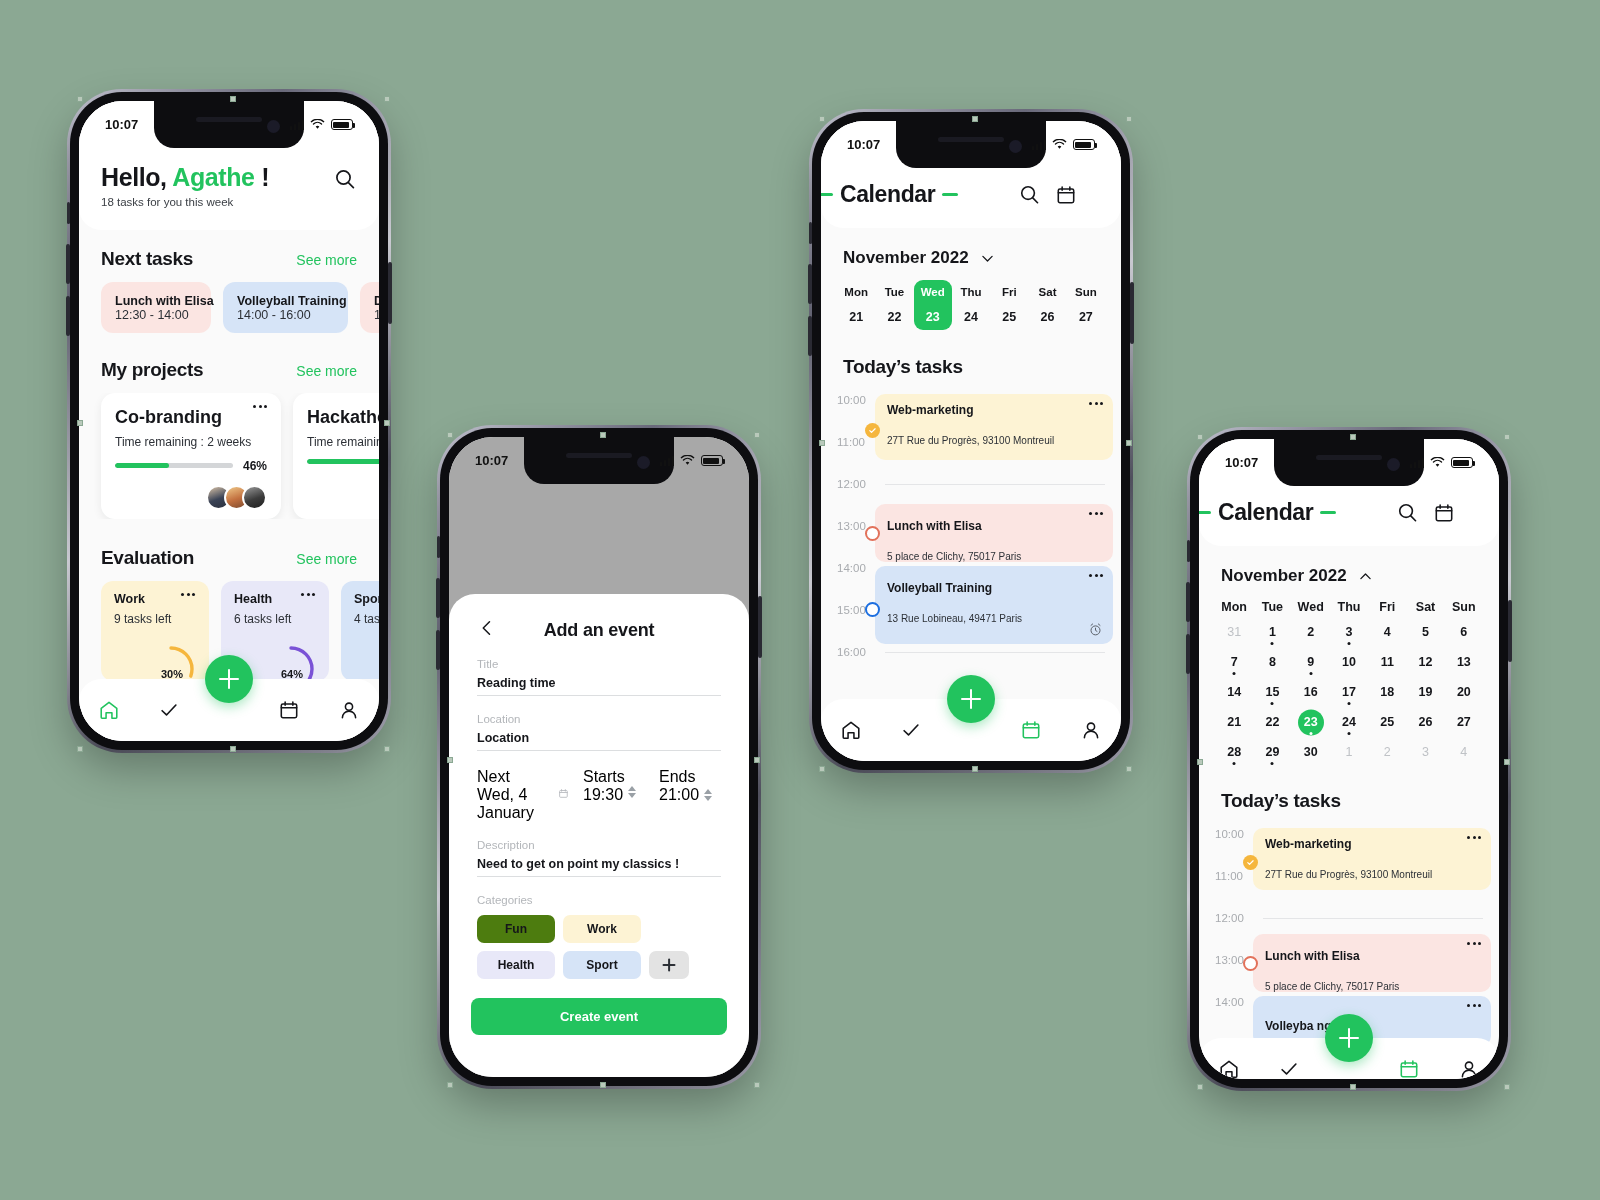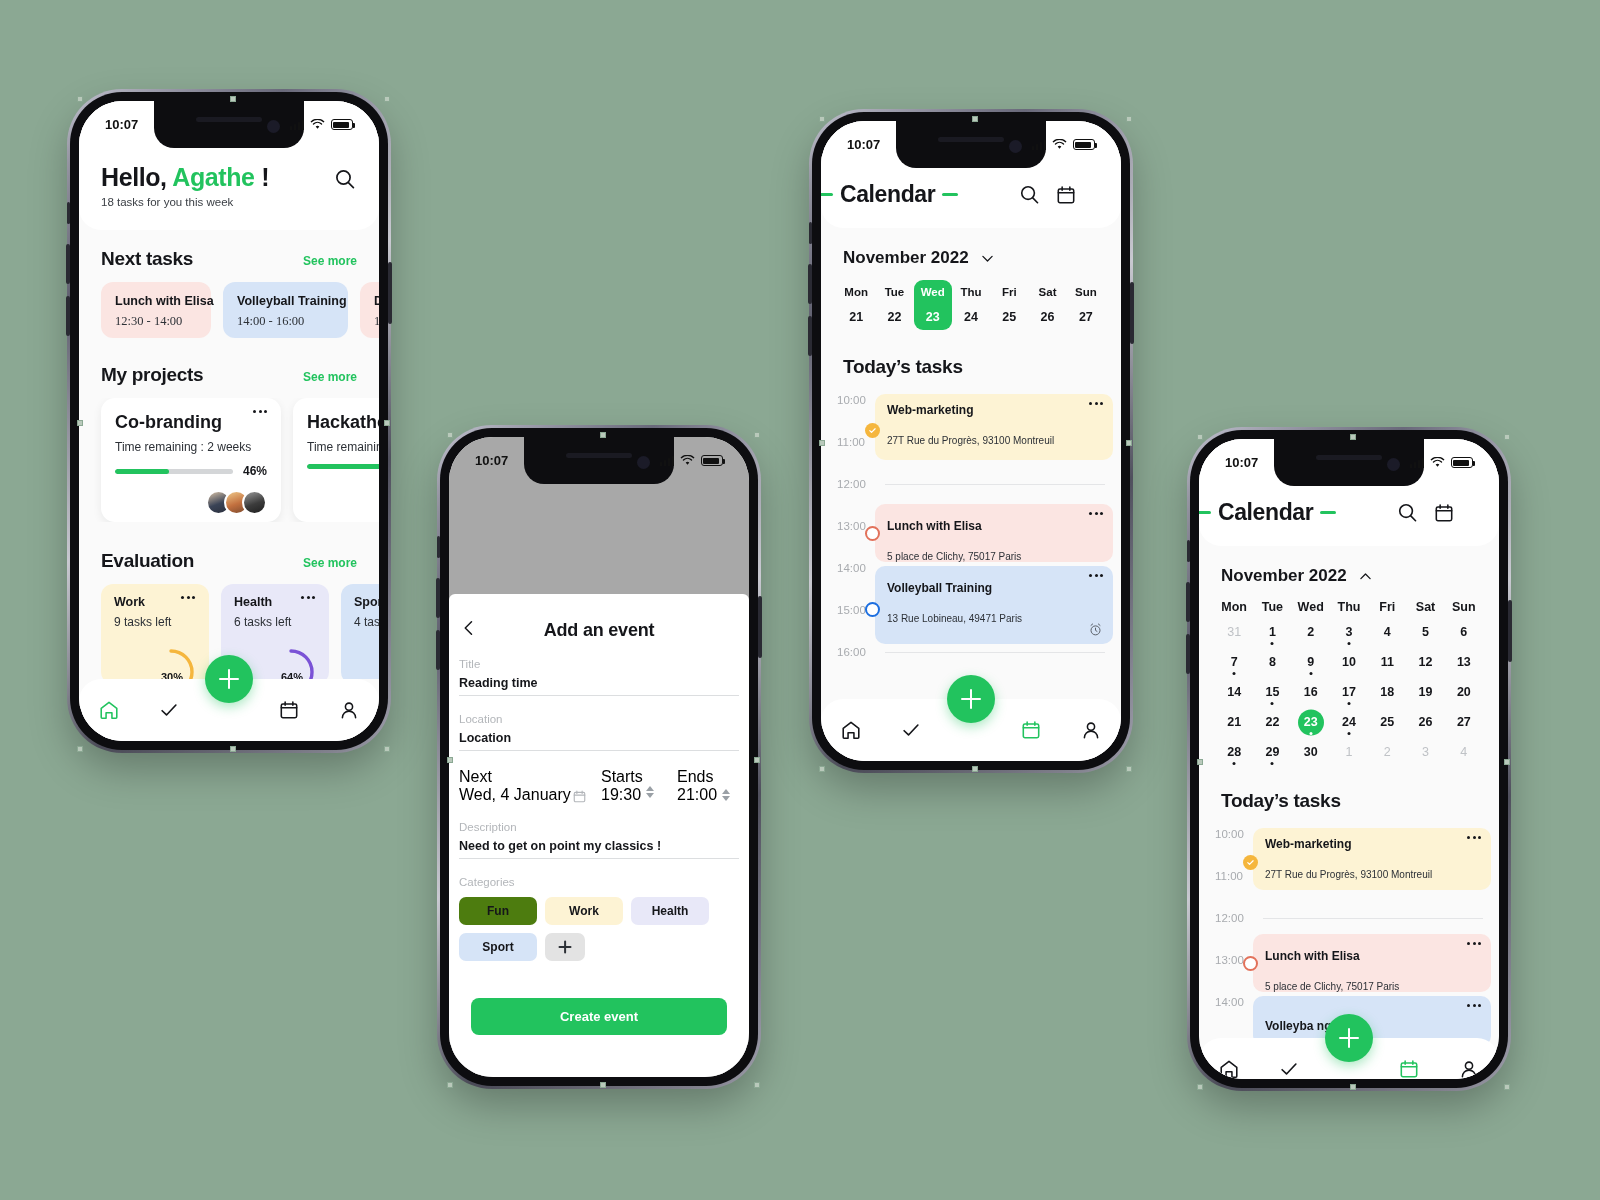--- a/index.html
+++ b/index.html
@@ -92,28 +92,28 @@
     border-bottom-left-radius: 22px; border-bottom-right-radius: 22px;
     flex: 0 0 auto;
   }
   .greet { font-size: 25px; font-weight: 700; color: #15161a; letter-spacing: -.4px; }
   .greet .nm { color: #22C35E; }
   .sub { font-size: 11.5px; color: #3c4046; margin-top: 4px; }
 
   .icon-btn { cursor: pointer; }
 
   .sect-title { font-size: 19px; font-weight: 700; color: #15161a; letter-spacing: -.3px; }
-  .seemore { font-size: 12px; color: #22C35E; font-weight: 700; }
+  .seemore { font-size: 14px; color: #22C35E; font-weight: 400; }
   .sect-head { display: flex; align-items: baseline; justify-content: space-between; padding: 0 22px; }
 
   .hscroll { display: flex; gap: 12px; padding: 0 22px; overflow: hidden; }
 
   .task-card { border-radius: 12px; padding: 12px 14px; flex: 0 0 auto; }
   .task-card .t { font-size: 12.5px; font-weight: 700; color: #15161a; white-space: nowrap; }
-  .task-card .h { font-size: 12.5px; color: #2c3036; margin-top: 6px; white-space: nowrap; font-family: Liberation Serif, serif; }
+  .task-card .h { font-size: 12.5px; color: #2c3036; margin-top: 0; white-space: nowrap; }
 
   .proj-card {
     background: #fff; border-radius: 14px; padding: 14px 14px 12px;
     box-shadow: 0 3px 10px rgba(20,30,25,.07);
     flex: 0 0 auto; position: relative;
   }
   .proj-card .pt { font-size: 18px; font-weight: 700; color: #15161a; }
   .proj-card .pr { font-size: 12px; color: #2c3036; margin-top: 7px; white-space: nowrap; }
   .dots3 { position: absolute; top: 12px; right: 14px; display: flex; gap: 2.5px; }
   .dots3 i { width: 3px; height: 3px; border-radius: 50%; background: #15161a; display: block; }
@@ -193,21 +193,21 @@
   
   .dim { position: absolute; inset: 0; background: #a8a8a8; z-index: 5; }
   .dim .blurtxt {
     position: absolute; top: 28%; left: 24px; font-size: 25px; font-weight: 700;
     color: rgba(60,60,60,.55); filter: blur(5px);
   }
   .dim .blurtxt em { color: rgba(34,150,80,.75); font-style: normal; }
   .sheet {
     position: absolute; left: 0; right: 0; bottom: 0; top: 24.5%;
     background: #fff; border-top-left-radius: 26px; border-top-right-radius: 26px;
-    z-index: 10; padding: 0 10px; border-radius: 6px;
+    z-index: 10; padding: 0 28px;
   }
   .sheet-head { display: flex; align-items: center; justify-content: center; position: relative; padding-top: 26px; }
   .sheet-head h2 { font-size: 18px; font-weight: 700; color: #15161a; letter-spacing: -.2px; }
   .backchev { position: absolute; left: 0; top: 24px; }
   .seg {
     display: flex; margin-top: 22px; border: 1.4px solid #22C35E; border-radius: 8px; overflow: hidden;
   }
   .seg div { flex: 1; text-align: center; padding: 8px 0; font-size: 12.5px; font-weight: 700; }
   .seg .on { background: #22C35E; color: #fff; border-radius: 7px; }
   .seg .off { color: #15161a; }
@@ -456,21 +456,21 @@
         <div class="val">Reading time</div>
       </div>
       <div class="fl">
         <div class="lbl">Location</div>
         <div class="val">Location</div>
       </div>
 
       <div class="frow">
         <div style="flex:1">
           <div class="lbl">Next</div>
-          <div class="val" style="display:flex;align-items:flex-end;justify-content:space-between">
+          <div class="val" style="display:flex;align-items:flex-start;justify-content:space-between">
             <span>Wed, 4 January</span>
             <svg width="15" height="15" viewBox="0 0 24 24">
               <rect x="3.6" y="5.4" width="16.8" height="15" rx="2" fill="none" stroke="#b3b6ba" stroke-width="1.8"></rect>
               <path d="M3.6 9.8h16.8M7.8 3.4v3.6M16.2 3.4v3.6" stroke="#b3b6ba" stroke-width="1.8" stroke-linecap="round"></path>
             </svg>
           </div>
         </div>
         <div style="width:62px">
           <div class="lbl">Starts</div>
           <div class="val" style="display:flex;">

